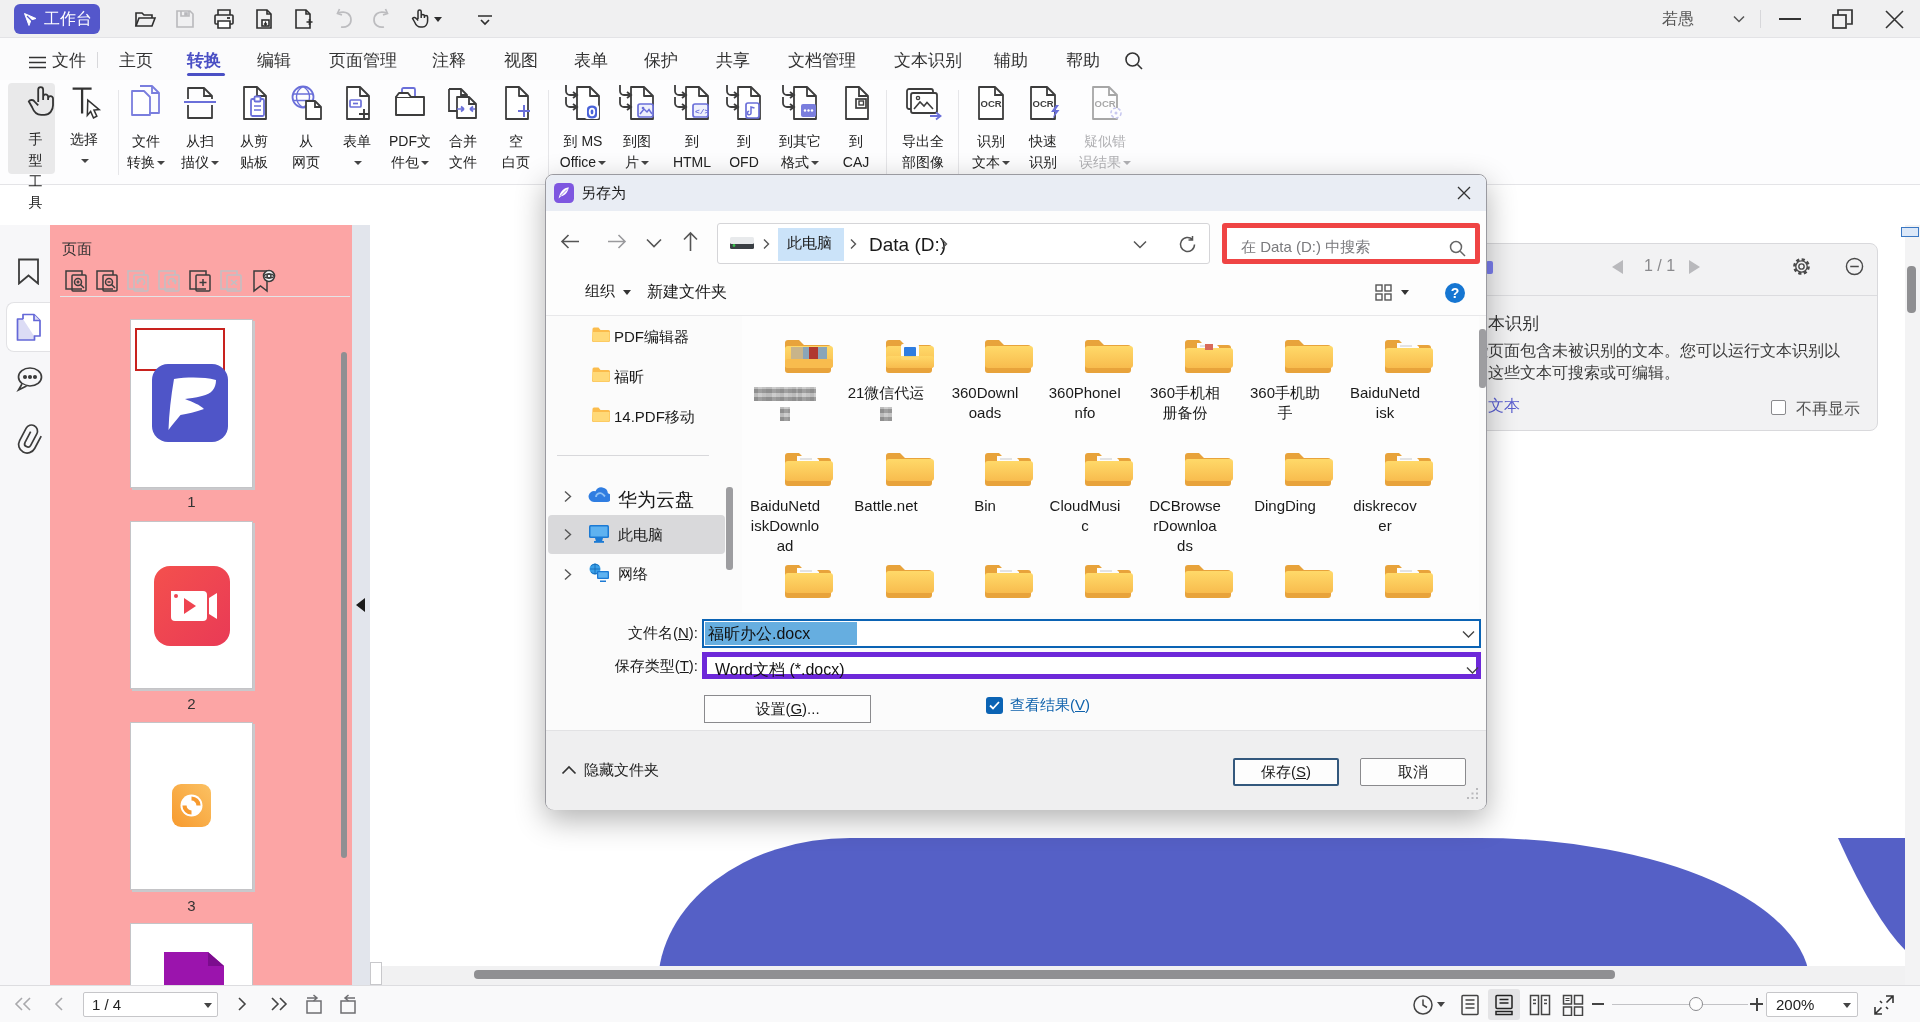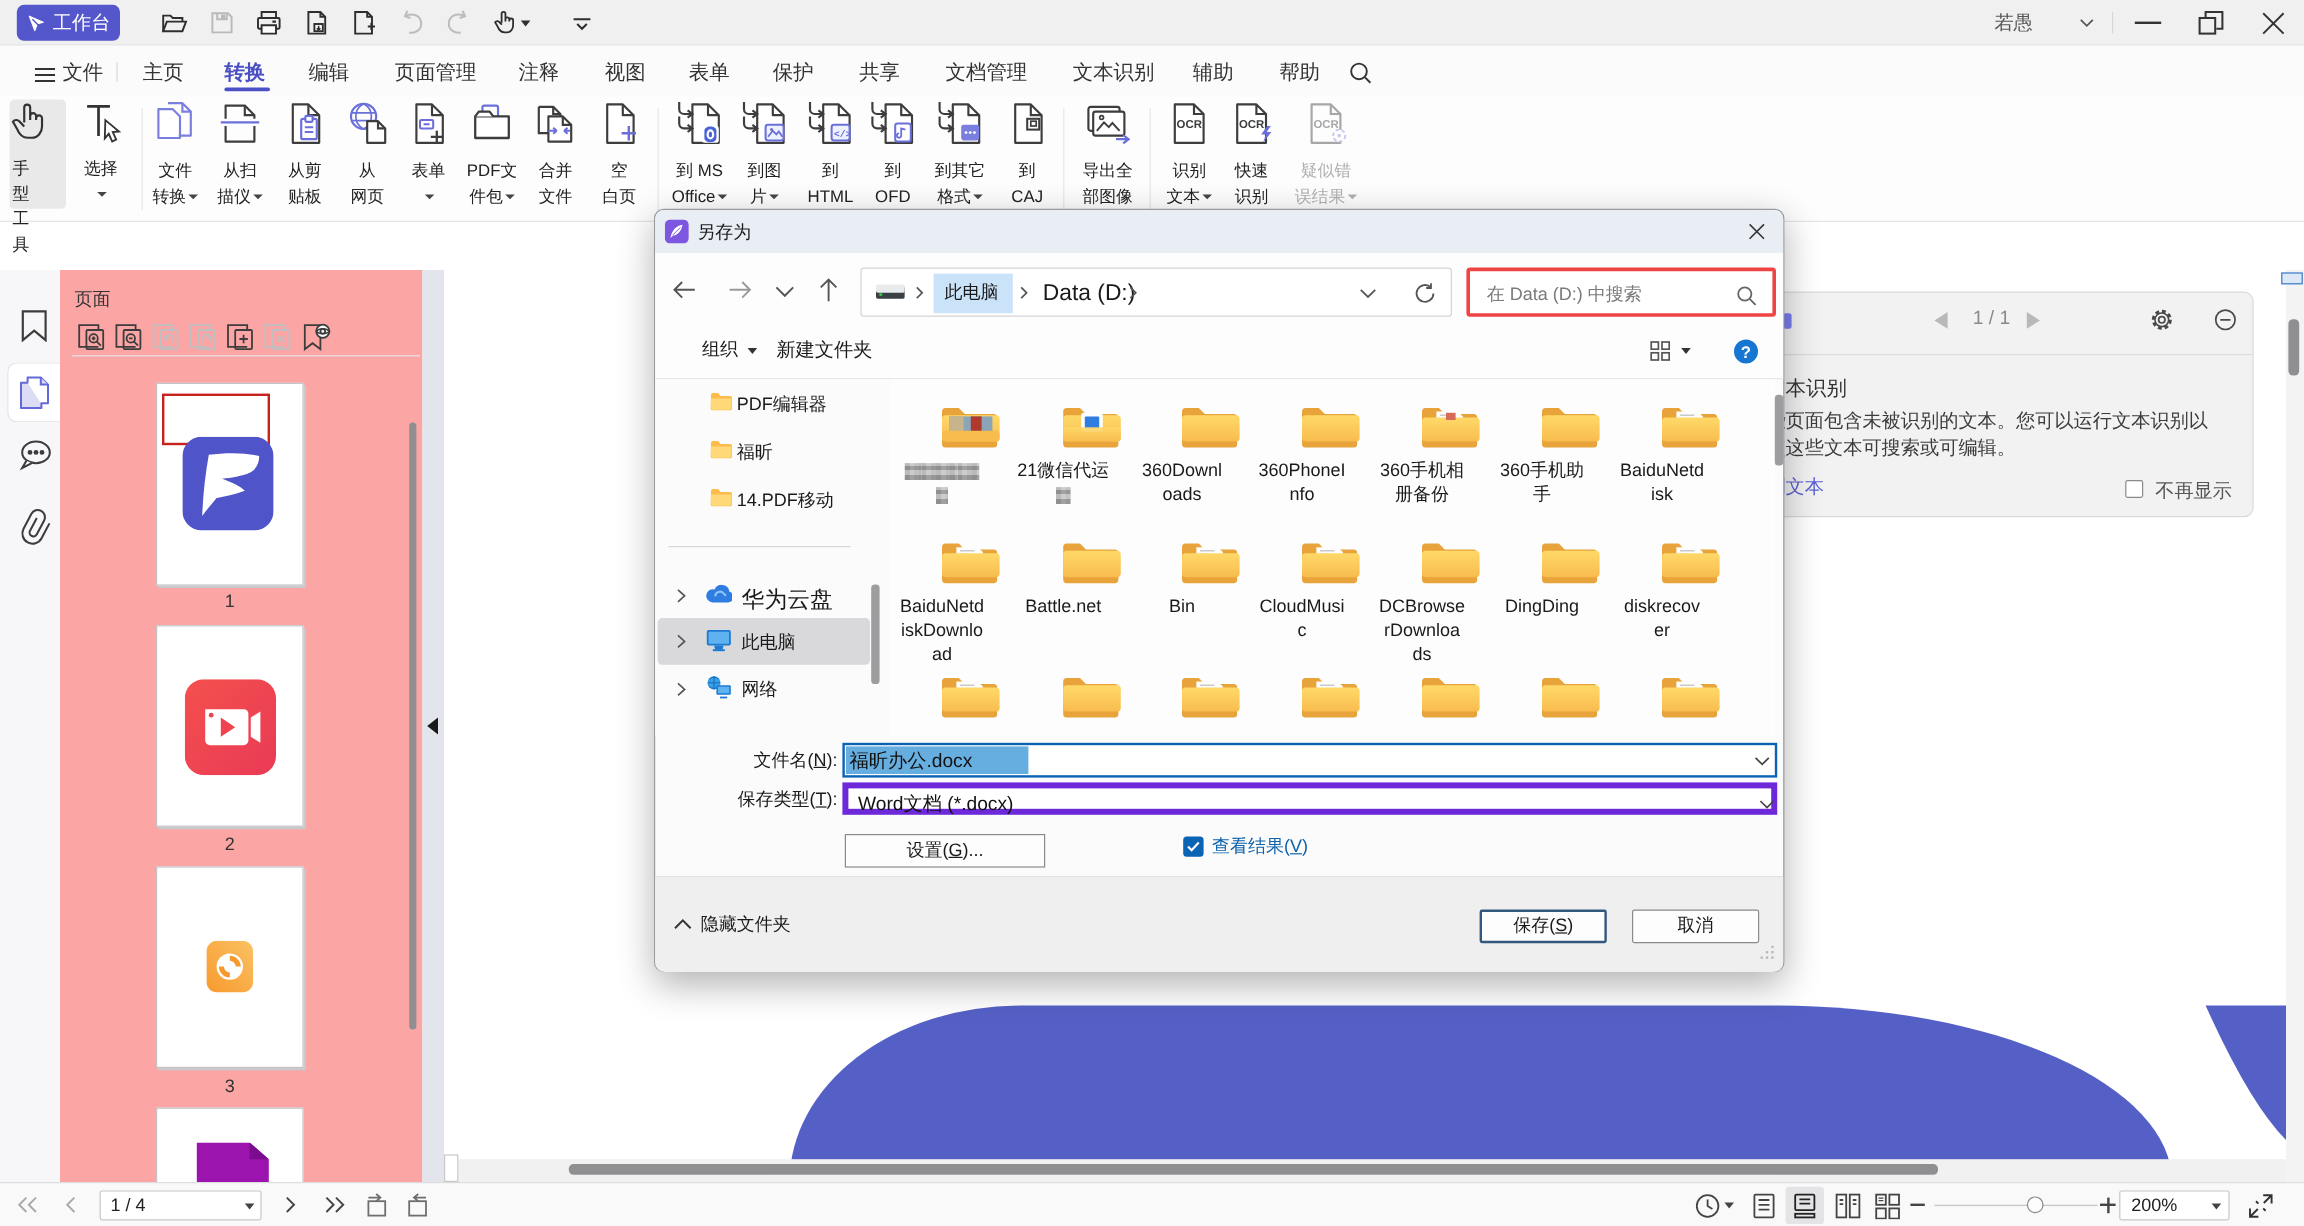--- a/index.html
+++ b/index.html
@@ -147,21 +147,21 @@
         </g>
       <g id="s-ocrdoc">
           <path d="M8 4 h16 l8 8 v24 h-24 Z" fill="#fff" stroke="#3d3d3d" stroke-width="1.8" stroke-linejoin="round"></path>
           <path d="M24 4 v8 h8" fill="none" stroke="#3d3d3d" stroke-width="1.8"></path>
           <text x="9.5" y="24" font-family="Liberation Sans" font-size="9.5" font-weight="bold" fill="#3d3d3d">OCR</text>
         </g>
     </defs>
   </svg>
   <div id="ribbon">
     <div class="abs" style="left:8px;top:3px;width:47px;height:91px;background:#e9e9ea;border-radius:4px"></div>
-    <div class="ritem" style="left:5px;width:25px">
+    <div class="ritem" style="left:23px;width:25px">
       <svg width="38" height="38" viewBox="0 0 40 40" fill="none" stroke="#333" stroke-width="1.9">
           <path d="M16 20 V7 a2.6 2.6 0 0 1 5.2 0 V18 m0-3.5 a2.6 2.6 0 0 1 5.2 0 v3.5 m0-1.5 a2.6 2.6 0 0 1 5.2 0 v7 c0 5-3.5 10-9 10 h-3.5 c-5 0-8-4-9.5-8 l-3.5-6 c1.5-2.5 5-1.8 6 0 l3.9 4"></path>
         </svg>
       <div class="rlabel">手型<br>工具</div>
     </div>
     <div class="ritem" style="left:59px;width:50px">
       <svg width="38" height="38" viewBox="0 0 40 40" fill="none" stroke="#333" stroke-width="2">
           <path d="M8 6 h20 M18 6 v26" stroke-width="2.4"></path>
           <path d="M24 18 l12 10 -5.5 0.5 3 6.5 -3.5 1.8 -3-6.8 -3.5 4 Z" fill="#fff" stroke-width="1.6"></path>
         </svg>
@@ -587,21 +587,21 @@
       <svg class="abs" style="left:222px;top:14px" width="8" height="12" viewBox="0 0 8 12" fill="none" stroke="#555" stroke-width="1.4">
           <path d="M2 1.5 L6.5 6 L2 10.5"></path>
         </svg>
       <svg class="abs" style="left:415px;top:16px" width="14" height="9" viewBox="0 0 14 9" fill="none" stroke="#555" stroke-width="1.5">
           <path d="M1 1.5 L7 7.5 L13 1.5"></path>
         </svg>
       <svg class="abs" style="left:460px;top:11px" width="19" height="19" viewBox="0 0 19 19" fill="none" stroke="#555" stroke-width="1.5">
           <path d="M16.5 9.5 a7 7 0 1 1-2-4.9 M14.5 1 v4 h-4"></path>
         </svg>
     </div>
-    <div class="abs" style="left:676px;top:48px;width:258px;height:41px;background:#fff;border:3px solid #ef4444;border-radius:3px">
+    <div class="abs" style="left:676px;top:48px;width:258px;height:41px;background:#fff;border:5px solid #ef4444;border-radius:3px">
       <div class="abs" style="left:14px;top:10px;font-size:15px;color:#7a7a7d">在 Data (D:) 中搜索</div>
       <svg class="abs" style="left:222px;top:12px" width="17" height="17" viewBox="0 0 17 17" fill="none" stroke="#666" stroke-width="1.5">
           <circle cx="7" cy="7" r="5.5"></circle>
           <path d="M11.2 11.2 L16 16"></path>
         </svg>
     </div>
     
     <div class="abs" style="left:0;top:96px;width:940px;height:45px;background:#fdfdfd;border-bottom:1px solid #e8e8ea"></div>
     <div class="abs" style="left:39px;top:107px;font-size:15px;color:#1a1a1a">组织</div>
     <div class="abs" style="left:77px;top:115px;width:0;height:0;border-left:4.5px solid transparent;border-right:4.5px solid transparent;border-top:5.5px solid #333"></div>

